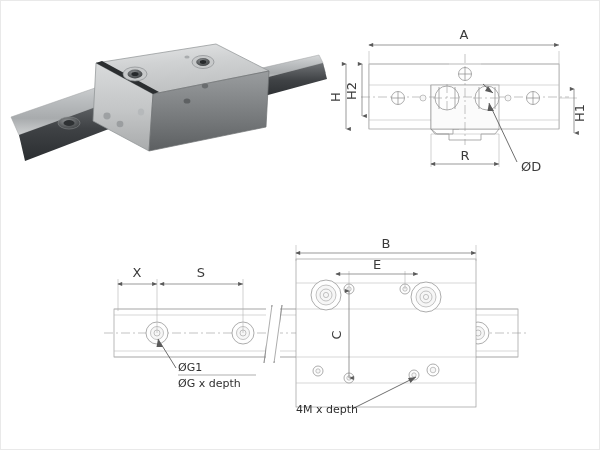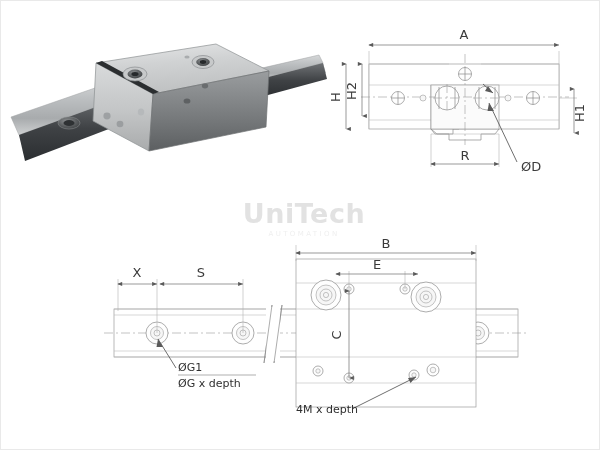--- a/index.html
+++ b/index.html
@@ -158,24 +158,20 @@
         <ellipse cx="106" cy="115" rx="3.6" ry="3.4" fill="#9ea1a3" stroke="#83868800"></ellipse>
         <ellipse cx="140" cy="111" rx="3.2" ry="3.6" fill="#b6b9bb"></ellipse>
         <ellipse cx="119" cy="123" rx="3.4" ry="3.2" fill="#9b9ea0"></ellipse>
 
         <ellipse cx="186" cy="100" rx="3.4" ry="2.6" fill="#5e6163"></ellipse>
         <ellipse cx="204" cy="85" rx="3.2" ry="2.4" fill="#6a6d6f"></ellipse>
       </g>
     </svg>
   </div>
 
-  <div class="layer" id="watermark">
-    <div class="wm-main">UniTech</div>
-    <div class="wm-sub">AUTOMATION</div>
-  </div>
 
   <div class="layer" id="section-view" style="left:330px; top:20px;">
     <svg width="270" height="170" viewBox="0 0 270 170">
       <defs>
         <marker id="arrR" markerWidth="8" markerHeight="8" refX="7" refY="3" orient="auto">
           <path d="M0,0 L7,3 L0,6 z" class="arrowfill"></path>
         </marker>
         <marker id="arrL" markerWidth="8" markerHeight="8" refX="1" refY="3" orient="auto">
           <path d="M7,0 L0,3 L7,6 z" class="arrowfill"></path>
         </marker>

